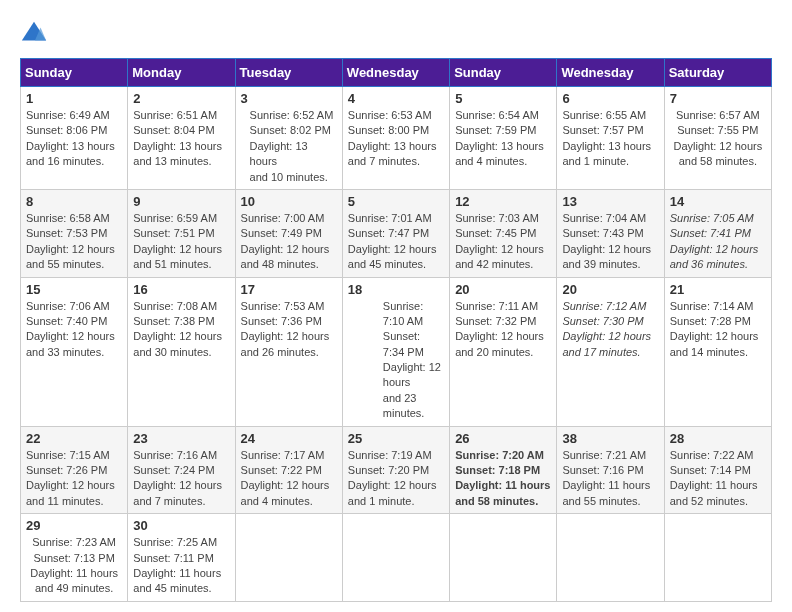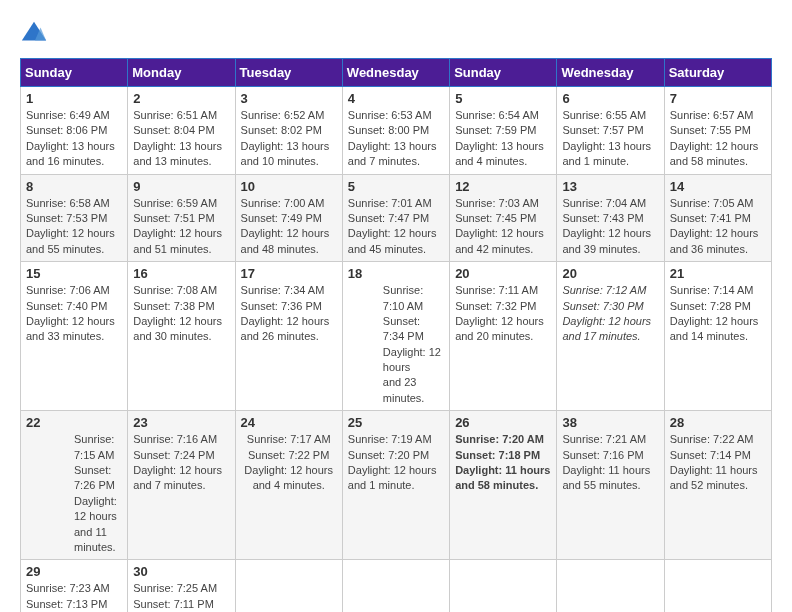--- a/index.html
+++ b/index.html
@@ -130,21 +130,21 @@
         </td>
         <td>
           <span class="day-num">2</span>
           <div class="day-detail" style="white-space: pre-line;">Sunrise: 6:51 AM
 Sunset: 8:04 PM
 Daylight: 13 hours
 and 13 minutes.</div>
         </td>
         <td>
           <span class="day-num">3</span>
-          <div class="day-detail" style="white-space: pre-line;">Sunrise: 6:52 AM
+          <div class="day-detail" style="white-space: pre-line; margin-left: 9px;">Sunrise: 6:52 AM
 Sunset: 8:02 PM
 Daylight: 13 hours
 and 10 minutes.</div>
         </td>
         <td>
           <span class="day-num">4</span>
           <div class="day-detail" style="white-space: pre-line;">Sunrise: 6:53 AM
 Sunset: 8:00 PM
 Daylight: 13 hours
 and 7 minutes.</div>
@@ -158,21 +158,21 @@
         </td>
         <td>
           <span class="day-num">6</span>
           <div class="day-detail" style="white-space: pre-line;">Sunrise: 6:55 AM
 Sunset: 7:57 PM
 Daylight: 13 hours
 and 1 minute.</div>
         </td>
         <td>
           <span class="day-num">7</span>
-          <div class="day-detail" style="white-space: pre-line;">Sunrise: 6:57 AM
+          <div class="day-detail" style="white-space: pre-line; text-align: center;">Sunrise: 6:57 AM
 Sunset: 7:55 PM
 Daylight: 12 hours
 and 58 minutes.</div>
         </td>
       </tr>
       <tr>
         <td>
           <span class="day-num">8</span>
           <div class="day-detail" style="white-space: pre-line;">Sunrise: 6:58 AM
 Sunset: 7:53 PM
@@ -209,21 +209,21 @@
         </td>
         <td>
           <span class="day-num">13</span>
           <div class="day-detail" style="white-space: pre-line;">Sunrise: 7:04 AM
 Sunset: 7:43 PM
 Daylight: 12 hours
 and 39 minutes.</div>
         </td>
         <td>
           <span class="day-num">14</span>
-          <div class="day-detail" style="white-space: pre-line;">Sunrise: 7:05 AM
+          <div class="day-detail" style="white-space: pre-line; font-style: italic;">Sunrise: 7:05 AM
 Sunset: 7:41 PM
 Daylight: 12 hours
 and 36 minutes.</div>
         </td>
       </tr>
       <tr>
         <td>
           <span class="day-num">15</span>
           <div class="day-detail" style="white-space: pre-line;">Sunrise: 7:06 AM
 Sunset: 7:40 PM
@@ -232,21 +232,21 @@
         </td>
         <td>
           <span class="day-num">16</span>
           <div class="day-detail" style="white-space: pre-line;">Sunrise: 7:08 AM
 Sunset: 7:38 PM
 Daylight: 12 hours
 and 30 minutes.</div>
         </td>
         <td>
           <span class="day-num">17</span>
-          <div class="day-detail" style="white-space: pre-line;">Sunrise: 7:34 AM
+          <div class="day-detail" style="white-space: pre-line;">Sunrise: 7:53 AM
 Sunset: 7:36 PM
 Daylight: 12 hours
 and 26 minutes.</div>
         </td>
         <td>
           <span class="day-num">18</span>
           <div class="day-detail" style="white-space: pre-line; margin-left: 35px;">Sunrise: 7:10 AM
 Sunset: 7:34 PM
 Daylight: 12 hours
 and 23 minutes.</div>
@@ -269,35 +269,35 @@
           <span class="day-num">21</span>
           <div class="day-detail" style="white-space: pre-line;">Sunrise: 7:14 AM
 Sunset: 7:28 PM
 Daylight: 12 hours
 and 14 minutes.</div>
         </td>
       </tr>
       <tr>
         <td>
           <span class="day-num">22</span>
-          <div class="day-detail" style="white-space: pre-line; margin-left: 48px;">Sunrise: 7:15 AM
+          <div class="day-detail" style="white-space: pre-line;">Sunrise: 7:15 AM
 Sunset: 7:26 PM
 Daylight: 12 hours
 and 11 minutes.</div>
         </td>
         <td>
           <span class="day-num">23</span>
           <div class="day-detail" style="white-space: pre-line;">Sunrise: 7:16 AM
 Sunset: 7:24 PM
 Daylight: 12 hours
 and 7 minutes.</div>
         </td>
         <td>
           <span class="day-num">24</span>
-          <div class="day-detail" style="white-space: pre-line; text-align: center;">Sunrise: 7:17 AM
+          <div class="day-detail" style="white-space: pre-line;">Sunrise: 7:17 AM
 Sunset: 7:22 PM
 Daylight: 12 hours
 and 4 minutes.</div>
         </td>
         <td>
           <span class="day-num">25</span>
           <div class="day-detail" style="white-space: pre-line;">Sunrise: 7:19 AM
 Sunset: 7:20 PM
 Daylight: 12 hours
 and 1 minute.</div>
@@ -320,21 +320,21 @@
           <span class="day-num">28</span>
           <div class="day-detail" style="white-space: pre-line;">Sunrise: 7:22 AM
 Sunset: 7:14 PM
 Daylight: 11 hours
 and 52 minutes.</div>
         </td>
       </tr>
       <tr>
         <td>
           <span class="day-num">29</span>
-          <div class="day-detail" style="white-space: pre-line;">Sunrise: 7:23 AM
+          <div class="day-detail" style="white-space: pre-line; text-align: center;">Sunrise: 7:23 AM
 Sunset: 7:13 PM
 Daylight: 11 hours
 and 49 minutes.</div>
         </td>
         <td>
           <span class="day-num">30</span>
           <div class="day-detail" style="white-space: pre-line;">Sunrise: 7:25 AM
 Sunset: 7:11 PM
 Daylight: 11 hours
 and 45 minutes.</div>

